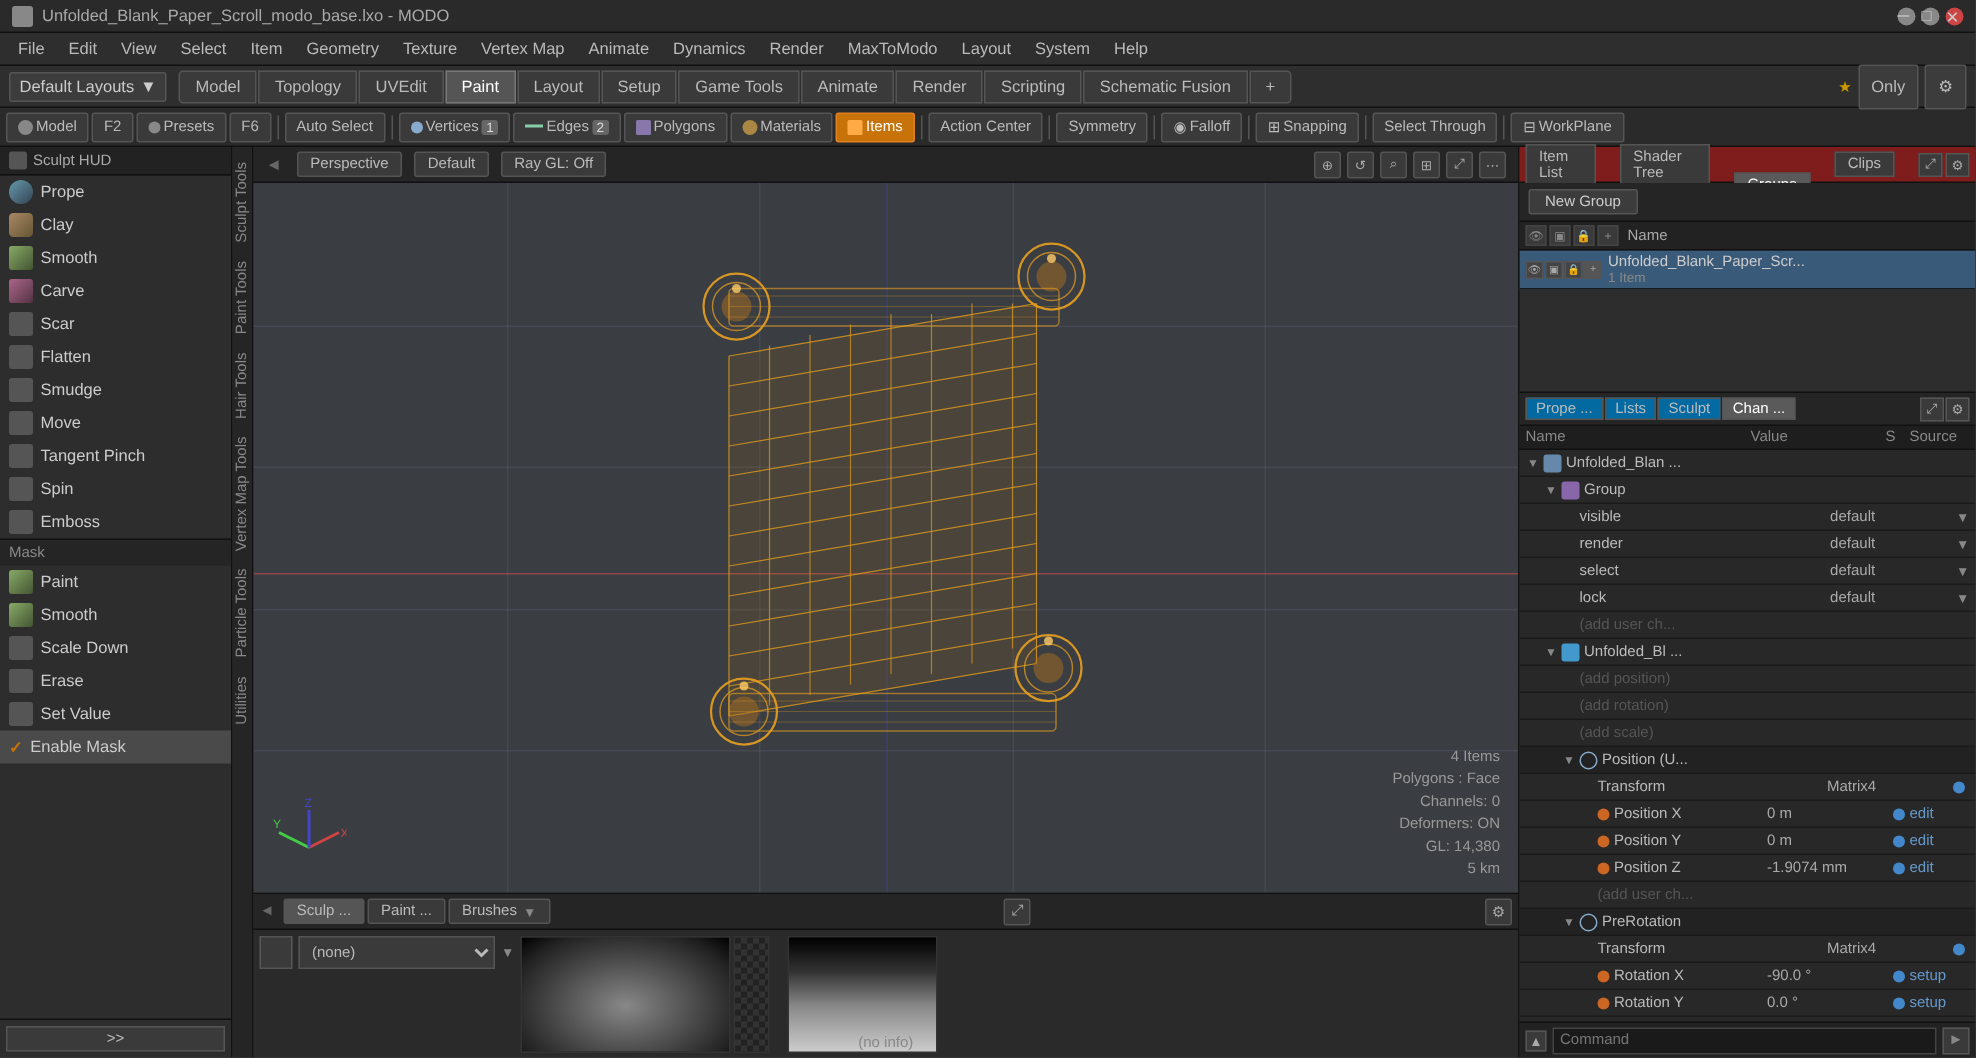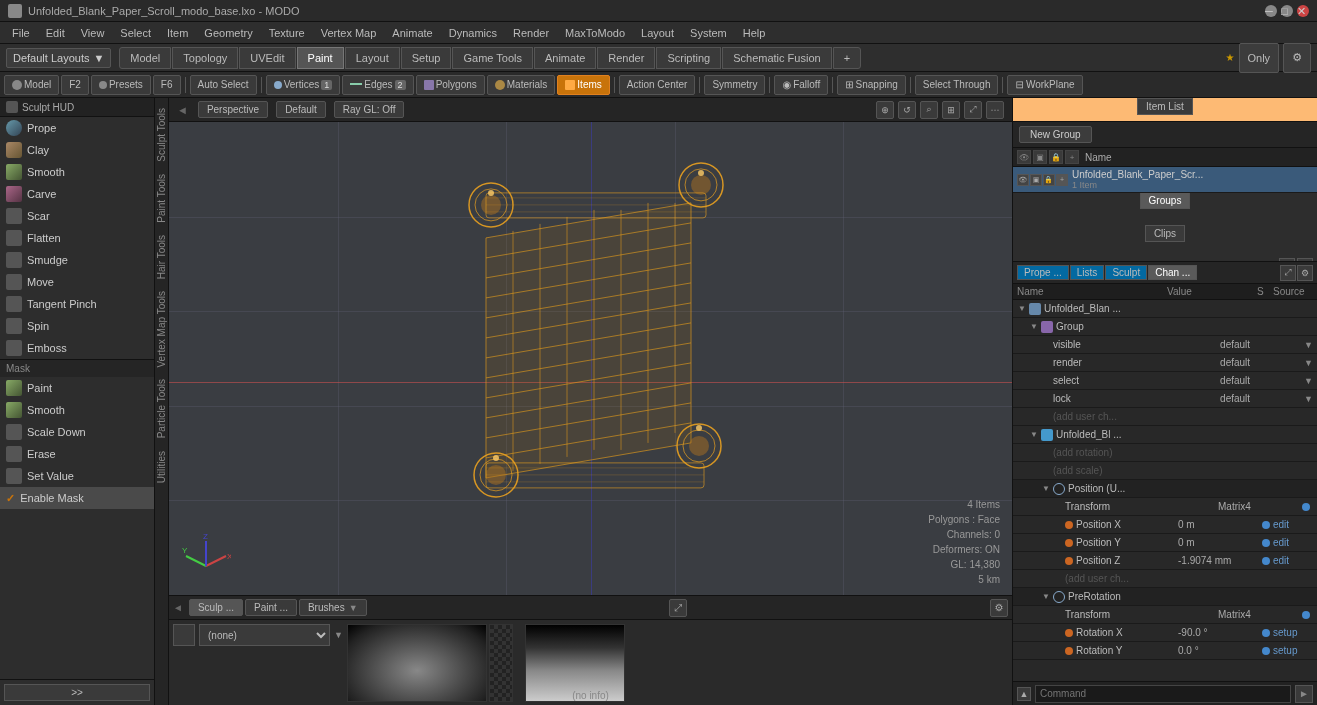--- a/index.html
+++ b/index.html
@@ -91,21 +91,21 @@
     .preset-box { width: 28px; height: 28px; background: #3a3a3a; border: 1px solid #555; display: flex; align-items: center; justify-content: center; }
     .preset-dropdown { flex: 1; height: 22px; background: #3a3a3a; border: 1px solid #555; padding: 0 4px; color: #bbb; font-size: 10px; }
     .brush-preview-area { display: flex; gap: 2px; }
     .brush-preview { width: 140px; height: 78px; background: #1a1a1a; border: 1px solid #333; position: relative; overflow: hidden; }
     .brush-preview-small { width: 24px; height: 78px; background: #1a1a1a; border: 1px solid #333; }
     .brush-preview2 { width: 100px; height: 78px; background: #1a1a1a; border: 1px solid #333; }
     #no-info { position: absolute; bottom: 4px; left: 50%; transform: translateX(-50%); font-size: 10px; color: #888; }
 
     
     #right-panel { width: 305px; background: #2d2d2d; border-left: 1px solid #111; display: flex; flex-direction: column; }
-    #right-tabs { height: 24px; background: #fdba74; display: flex; align-items: center; padding: 0 4px; gap: 16px; border-bottom: 1px solid #111; flex-direction: column; }
+    #right-tabs { height: 24px; background: #7f1d1d; display: flex; align-items: center; padding: 0 4px; gap: 16px; border-bottom: 1px solid #111; }
     .rt-tab { padding: 2px 8px; background: #3a3a3a; border: 1px solid #555; color: #bbb; font-size: 10px; cursor: pointer; }
     .rt-tab.active { background: #5a5a5a; color: #fff; margin-top: 28px; }
     .rt-expand { margin-left: auto; display: flex; gap: 2px; }
     .rt-icon { width: 16px; height: 16px; background: #3a3a3a; border: 1px solid #555; cursor: pointer; display: flex; align-items: center; justify-content: center; font-size: 9px; color: #aaa; }
 
     
     #new-group { padding: 4px 6px; background: #252525; border-bottom: 1px solid #111; }
     .ng-btn { padding: 2px 10px; background: #3c3c3c; border: 1px solid #555; color: #ccc; font-size: 10px; cursor: pointer; border-radius: 2px; }
 
     
@@ -665,20 +665,24 @@
           <div class="chan-expand"> </div>
           <span class="chan-name" style="color:#555;">(add user ch...</span>
         </div>
 
         <div class="chan-row chan-indent1">
           <div class="chan-expand">▼</div>
           <div class="chan-icon" style="background:#4499cc;border-radius:2px;width:12px;height:12px;"></div>
           <span class="chan-name">Unfolded_Bl ...</span>
         </div>
 
+        <div class="chan-row chan-indent2">
+          <div class="chan-expand"> </div>
+          <span class="chan-name" style="color:#555;">(add position)</span>
+        </div>
 
         <div class="chan-row chan-indent2">
           <div class="chan-expand"> </div>
           <span class="chan-name" style="color:#555;">(add rotation)</span>
         </div>
 
         <div class="chan-row chan-indent2">
           <div class="chan-expand"> </div>
           <span class="chan-name" style="color:#555;">(add scale)</span>
         </div>

